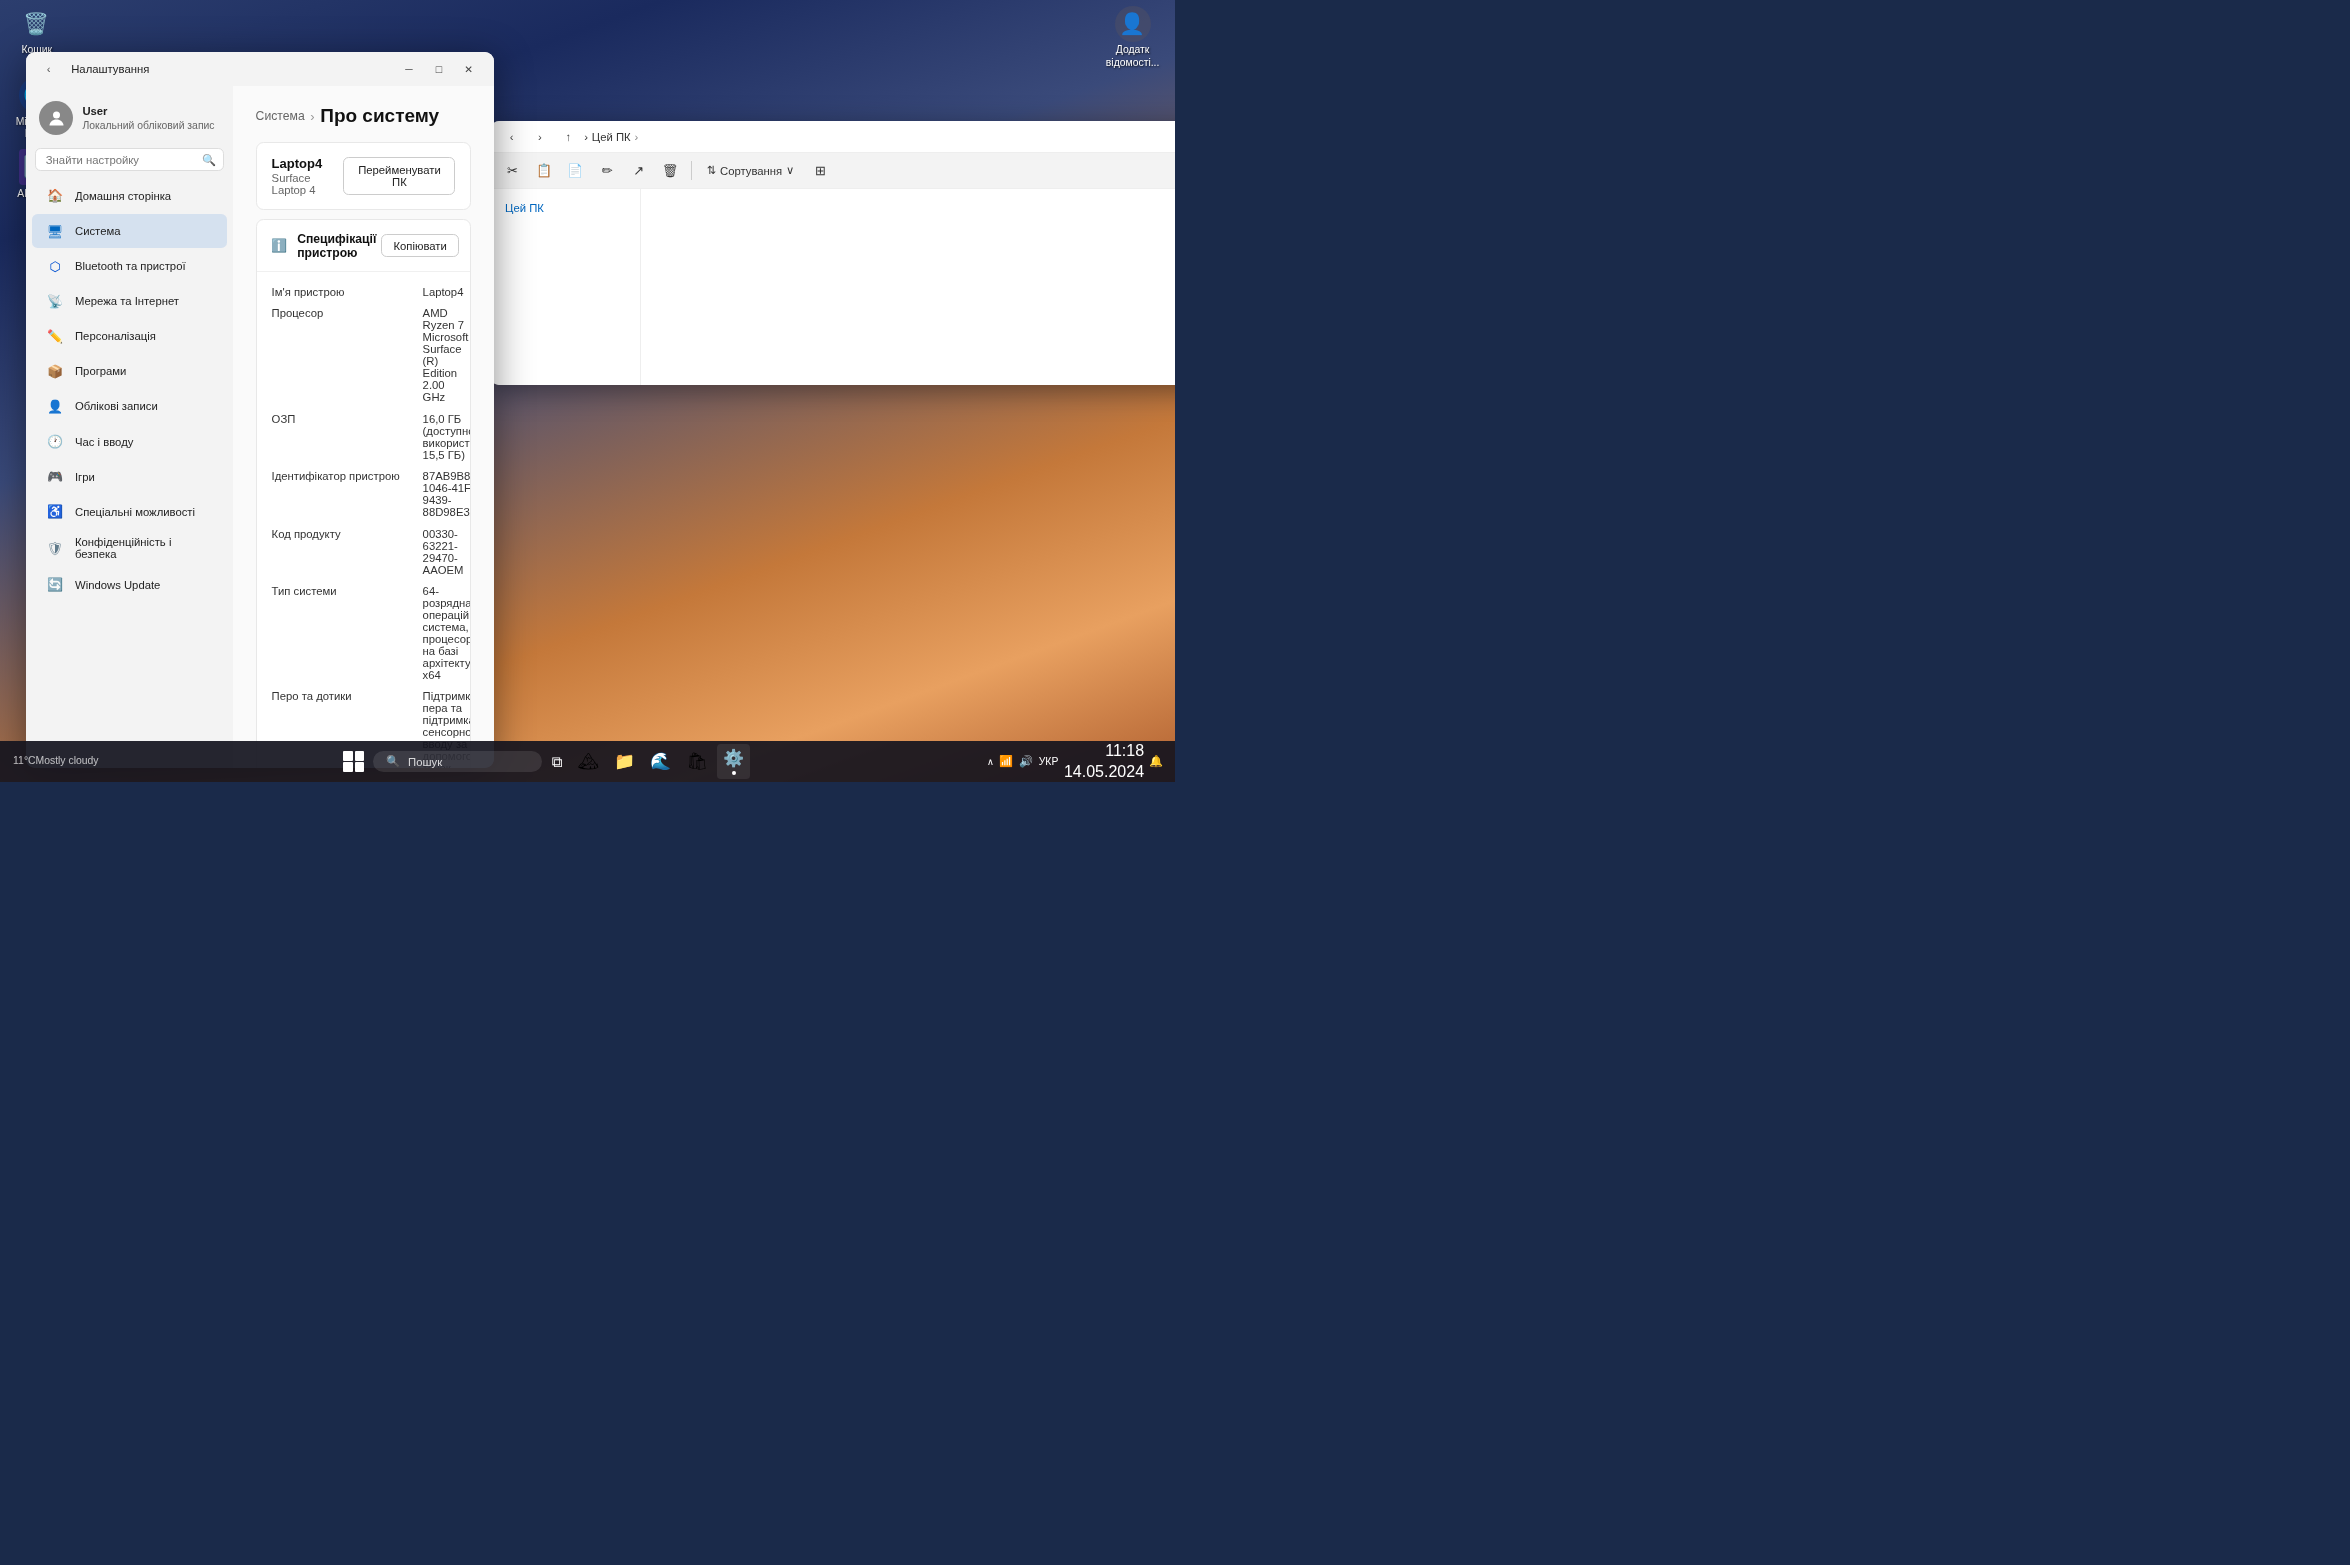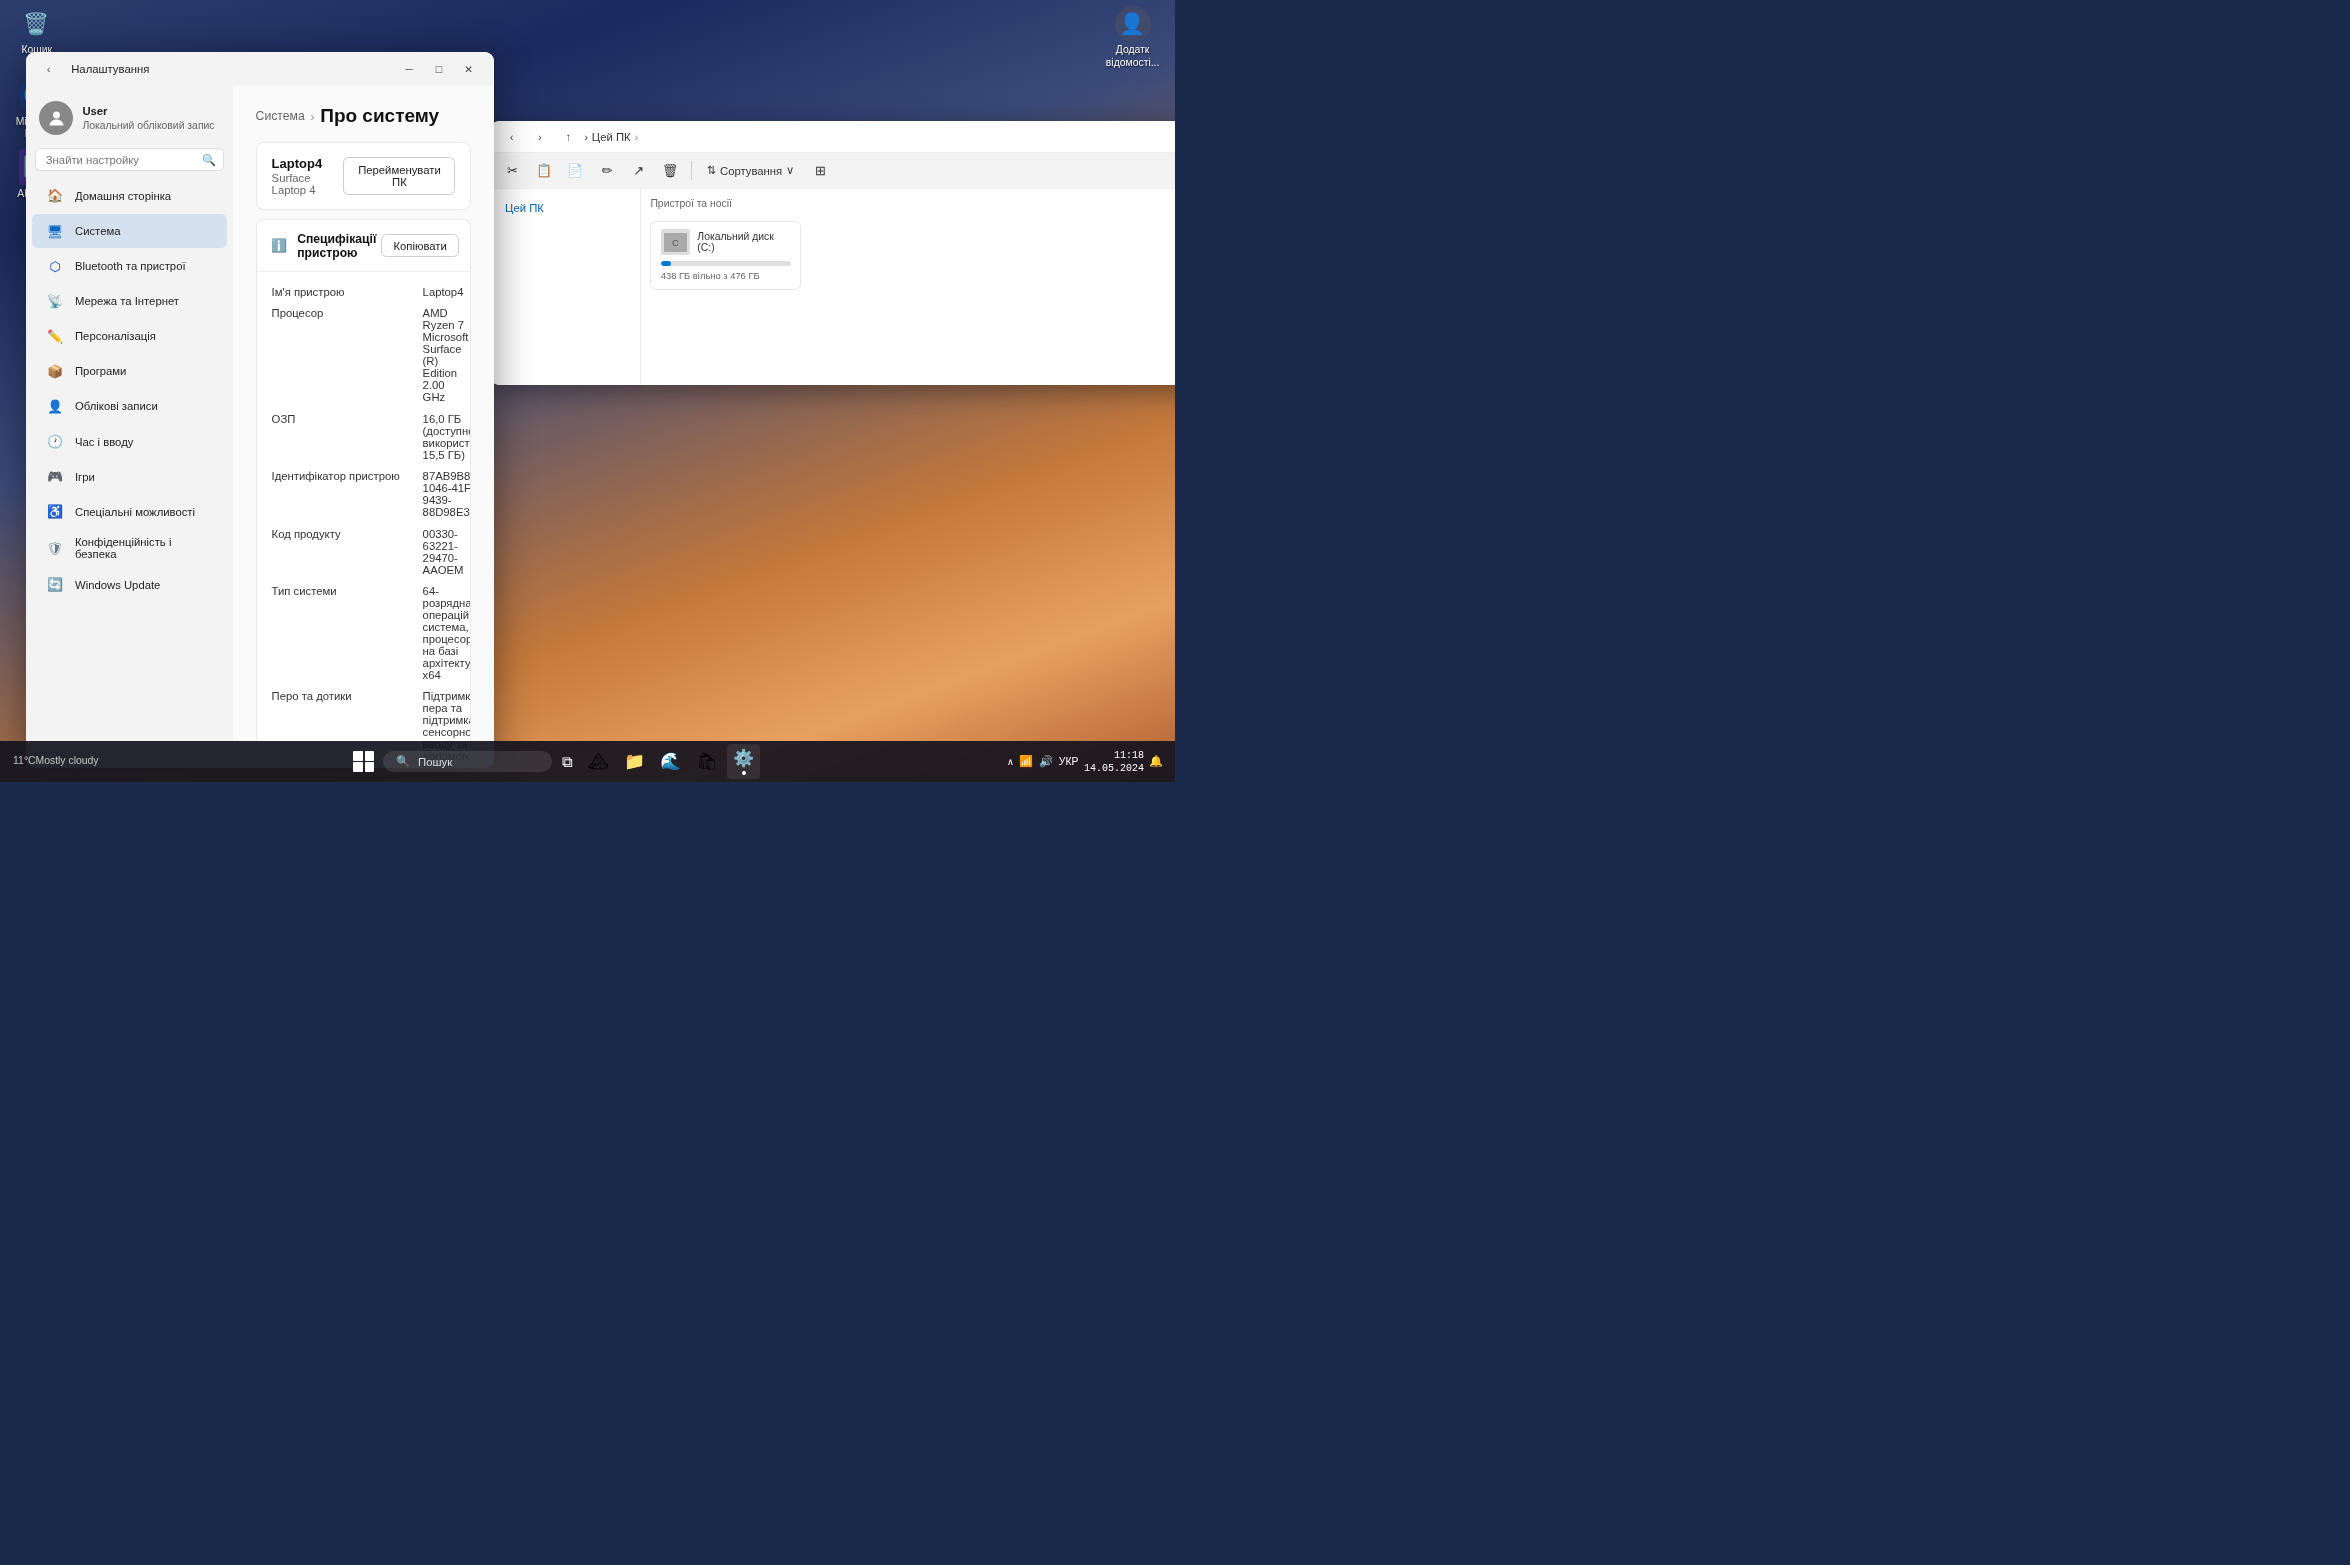--- a/index.html
+++ b/index.html
@@ -99,23 +99,22 @@
       align-items: center;
       gap: 7.5px;
       color: rgba(255,255,255,0.8);
       font-size: 11.3px;
       cursor: pointer;
       min-width: 169px;
     }
     .taskbar-time {
       text-align: right;
       line-height: 1.3;
-      font-size: 10px;
+      font-size: 16px;
       color: white;
-      font-family: Liberation Mono, monospace;
     }
     .sys-tray {
       display: flex;
       align-items: center;
       gap: 5.6px;
       font-size: 12.2px;
       color: white;
     }
 
     
@@ -728,35 +727,20 @@
         <span>⇅</span>
         <span>Сортування</span>
         <span>∨</span>
       </div>
       <div class="toolbar-btn">⊞</div>
     </div>
     <div class="explorer-content">
       <div class="explorer-sidebar">
         <div class="exp-sidebar-item" style="font-weight:500;color:#0067c0;">Цей ПК</div>
       </div>
-      <div class="explorer-main">
-        <div style="width:100%;font-size:10.4px;color:#666;margin-bottom:3.8px;font-weight:500;">Пристрої та носії</div>
-        <div class="drive-item">
-          <div class="drive-item-top">
-            <div style="width:30px;height:26px;background:#ddd;border-radius:1.9px;display:flex;align-items:center;justify-content:center;">
-              <div style="width:22.6px;height:19px;background:#aaa;border-radius:0.9px;position:relative;display:flex;align-items:center;justify-content:center;font-size:9.4px;color:#555;">C</div>
-            </div>
-            <span class="drive-name">Локальний диск (С:)</span>
-          </div>
-          <div class="drive-bar-bg">
-            <div class="drive-bar-fill" style="width:8%;"></div>
-          </div>
-          <div class="drive-space">438 ГБ вільно з 476 ГБ</div>
-        </div>
-      </div>
     </div>
   </div>
 
   <div class="taskbar">
     <div class="taskbar-left">
       <div style="color:rgba(255,255,255,0.7);font-size:10.4px;display:flex;flex-direction:row;line-height:1.2;padding:0 5.6px;">
         <span>11°C</span>
         <span>Mostly cloudy</span>
       </div>
     </div>

